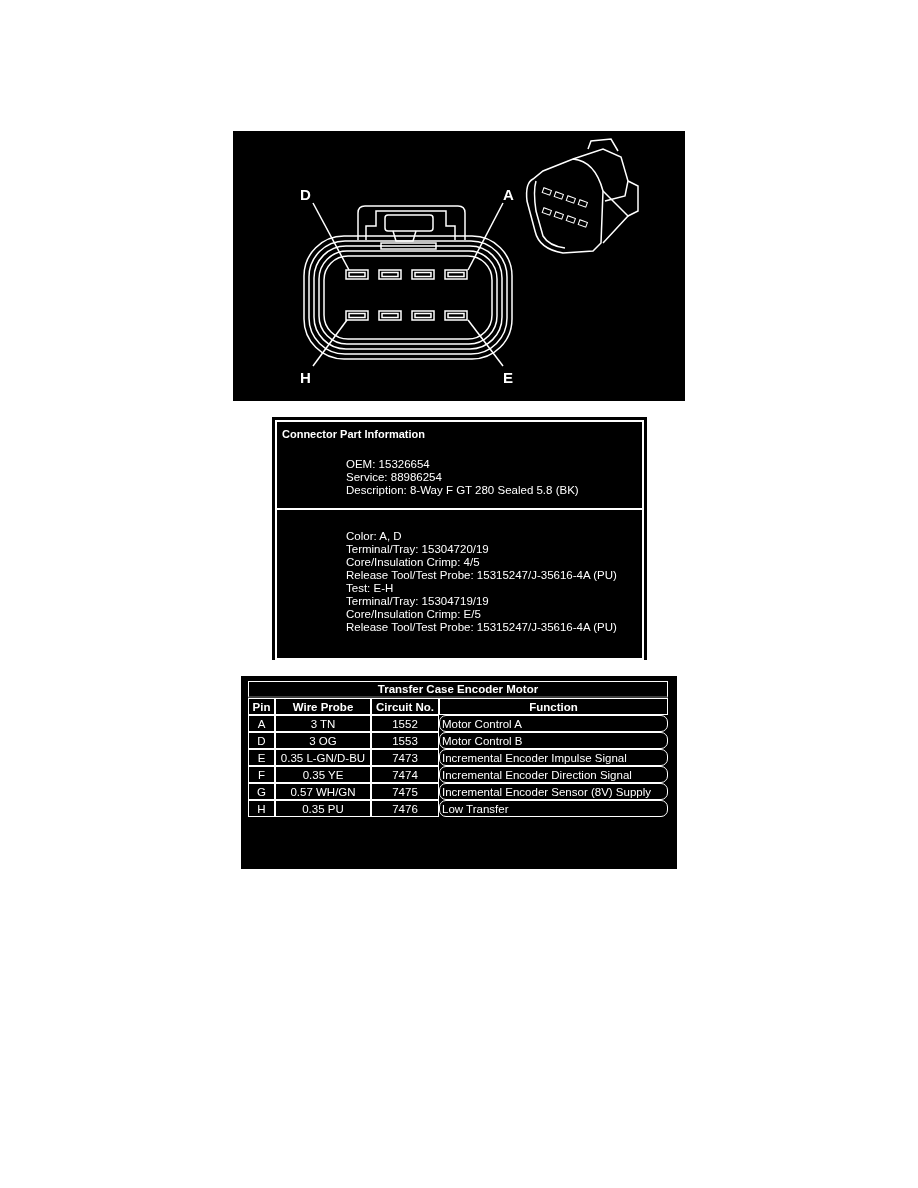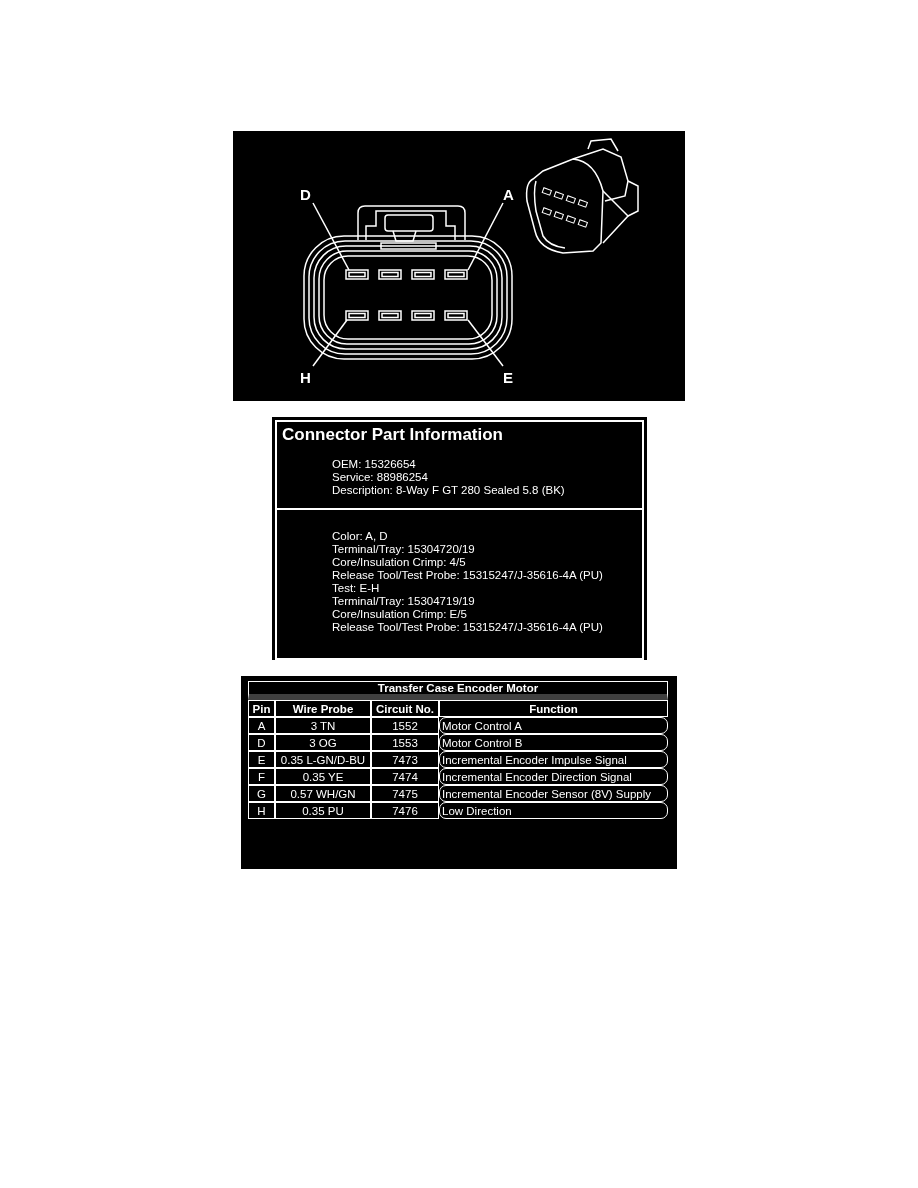--- a/index.html
+++ b/index.html
@@ -5,33 +5,33 @@
     html, body { margin: 0; padding: 0; background: #ffffff; }
     body { width: 918px; height: 1188px; position: relative; overflow: hidden; font-family: "Liberation Sans", sans-serif; }
 
     .figure { position: absolute; left: 233px; top: 131px; width: 452px; height: 270px; background: #000; }
     .figure svg { display: block; }
 
     .parts { position: absolute; left: 272px; top: 417px; width: 375px; height: 243px; background: #000; }
     .parts-inner { position: absolute; left: 3px; top: 3px; width: 365px; height: 236px; border: 2px solid #fff; }
     .parts-sec { position: relative; color: #fff; font-size: 11.5px; line-height: 13px; }
     .parts-sec.top { height: 86px; border-bottom: 2px solid #fff; }
-    .parts-sec .title { font-weight: bold; padding: 6px 0 0 5px; font-size: 17px; }
-    .parts-sec .lines { padding-left: 55px; }
+    .parts-sec .title { font-weight: bold; padding: 6px 0 0 5px; font-size: 11px; }
+    .parts-sec .lines { padding-left: 69px; }
     .parts-sec.top .lines { padding-top: 17px; }
     .parts-sec.bottom .lines { padding-top: 20px; }
     .parts-sec .line { white-space: nowrap; }
 
     .tbl-wrap { position: absolute; left: 241px; top: 676px; width: 436px; height: 193px; background: #000; }
     table.pins { position: absolute; left: 7px; top: 5px; border-collapse: separate; border-spacing: 0; width: 420px; color: #fff; font-size: 11.5px; }
     table.pins td, table.pins th { border: 1px solid #fff; height: 17px; padding: 0 2px; box-sizing: border-box; }
     table.pins th { font-weight: bold; text-align: center; }
     table.pins td.c { text-align: center; }
     table.pins td.l { text-align: left; border-radius: 7px; }
-    table.pins tr.caption th { border-bottom: 6px solid #404040; }
+    table.pins tr.caption th { border-bottom: 2px solid #404040; }
     table.pins tr td { border-top: 1px solid #fff; border-bottom: 1px solid #fff; }
   </style>
 </head>
 <body>
 
 <div class="figure">
   <svg width="452" height="270" viewBox="0 0 452 270">
     <g fill="none" stroke="#fff" stroke-width="1.5">
 
       <rect x="71" y="105" width="208" height="123" rx="40" ry="40"></rect>
@@ -165,17 +165,17 @@
     <tr>
       <td class="c">G</td>
       <td class="c">0.57 WH/GN</td>
       <td class="c">7475</td>
       <td class="l">Incremental Encoder Sensor (8V) Supply</td>
     </tr>
     <tr>
       <td class="c">H</td>
       <td class="c">0.35 PU</td>
       <td class="c">7476</td>
-      <td class="l">Low Direction</td>
+      <td class="l">Low Transfer</td>
     </tr>
   </tbody>
     </table>
 </div>
 
 </body></html>

